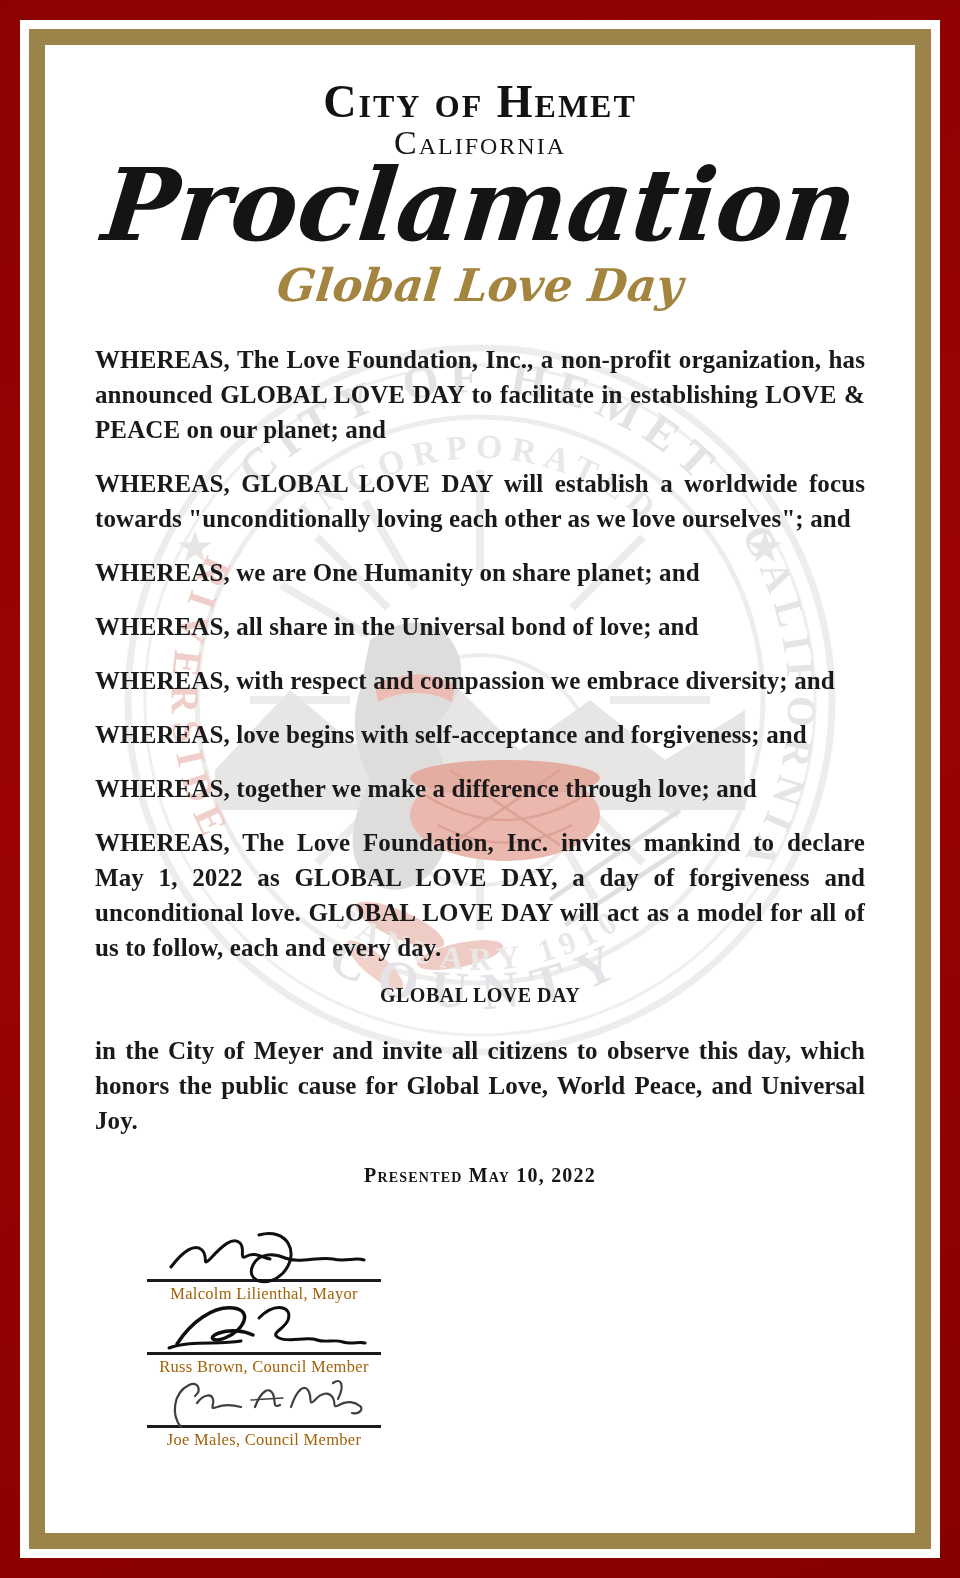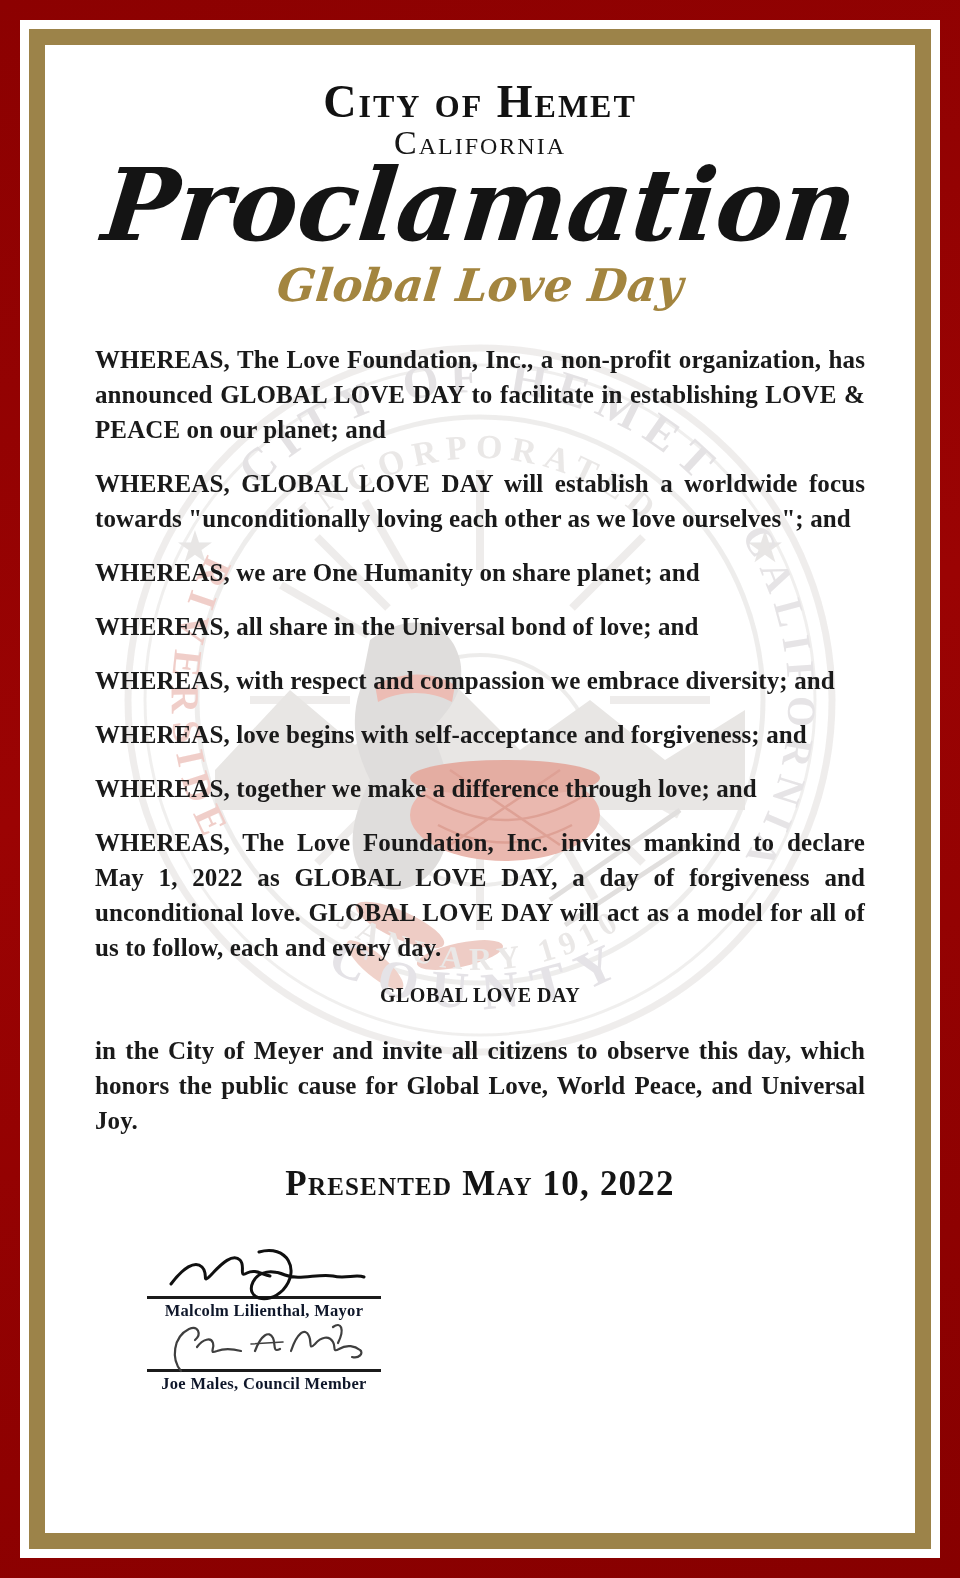--- a/index.html
+++ b/index.html
@@ -19,27 +19,27 @@
             font-style:italic;font-weight:bold;font-size:100px;line-height:1.12;
             color:#141414;transform:skewX(-6deg);}
   .subject{margin:0 0 32px;text-align:center;font-family:"DejaVu Serif",serif;
            font-style:italic;font-weight:bold;font-size:45px;line-height:1.1;
            color:#a3853f;transform:skewX(-6deg);}
   .body-p{margin:0 0 19px;font-size:25px;line-height:1.4;text-align:justify;
           font-weight:bold;letter-spacing:.1px;}
   .center-heading{margin:4px 0 26px;text-align:center;font-weight:bold;
                   font-size:20px;letter-spacing:.5px;}
   .presented{margin:26px 0 0;text-align:center;font-variant:small-caps;font-weight:bold;
-             font-size:35px;letter-spacing:1.2px;color:#151515;}
+             font-size:20px;letter-spacing:1.2px;color:#151515;}
   .sigs{margin:42px 0 0 52px;}
   .sig-block{position:relative;width:240px;height:73px;}
   .sig-line{position:absolute;left:0;top:50px;width:234px;height:3px;background:#1b1b1b;}
   .sig-mark{position:absolute;left:14px;top:-6px;z-index:1;}
   .sig-label{position:absolute;left:0;top:55px;width:234px;text-align:center;
-             font-size:16.5px;font-weight:bold;letter-spacing:.3px;color:#0f172a;}
+             font-size:16.5px;font-weight:normal;letter-spacing:.3px;color:#a16207;}
   .wm-ring-text{font-family:"Liberation Serif",serif;font-weight:bold;}
 </style>
 </head>
 <body>
 
 <div class="page">
  <div class="gap">
   <div class="gold">
    <div class="inner">
 
@@ -139,20 +139,31 @@
             <g fill="none" stroke="#101010" stroke-width="3" stroke-linecap="round">
               <path d="M10 44 C22 28 34 20 41 27 C48 34 40 45 50 35 C61 23 72 13 79 20 C85 26 77 38 86 33 C94 29 100 34 109 36"></path>
               <path d="M98 12 C126 4 140 30 122 50 C106 66 84 58 92 42 C98 30 112 30 124 35 C138 41 158 33 172 36 C184 39 195 34 203 37"></path>
             </g>
           </svg>
           <div class="sig-line"></div>
           <div class="sig-label">Malcolm Lilienthal, Mayor</div>
         </div>
 
 
+        <div class="sig-block">
+          <svg class="sig-mark" width="210" height="66" viewBox="0 0 210 66">
+            <g fill="none" stroke="#0e0e0e" stroke-linecap="round">
+              <path stroke-width="3" d="M8 52 C30 44 56 49 80 45"></path>
+              <path stroke-width="3.5" d="M16 48 C30 26 52 10 72 12 C92 14 84 34 64 42 C52 47 46 41 58 37 C70 33 84 35 92 39"></path>
+              <path stroke-width="3" d="M98 22 C114 6 132 10 127 24 C123 34 108 37 118 42 C128 47 146 40 156 44 C164 47 174 43 182 46 C190 49 198 45 204 47"></path>
+            </g>
+          </svg>
+          <div class="sig-line"></div>
+          <div class="sig-label">Russ Brown, Council Member</div>
+        </div>
 
 
         <div class="sig-block">
           <svg class="sig-mark" width="210" height="68" viewBox="0 0 210 68">
             <g fill="none" stroke="#3f3f3f" stroke-width="2.2" stroke-linecap="round">
               <path d="M20 58 C10 46 12 24 28 16 C37 12 41 21 34 27"></path>
               <path d="M36 34 C42 26 50 24 52 30 C54 36 47 41 56 38 C64 35 72 36 80 38"></path>
               <path d="M94 38 C100 22 108 17 112 25 C115 31 111 40 119 36"></path>
               <path stroke-width="1.6" d="M90 31 L122 29"></path>
               <path d="M130 38 C136 20 144 14 148 23 C151 29 147 38 154 31 C160 24 168 22 172 29 C175 34 171 40 178 36 C186 31 194 33 199 37 C203 40 198 46 191 44"></path>

